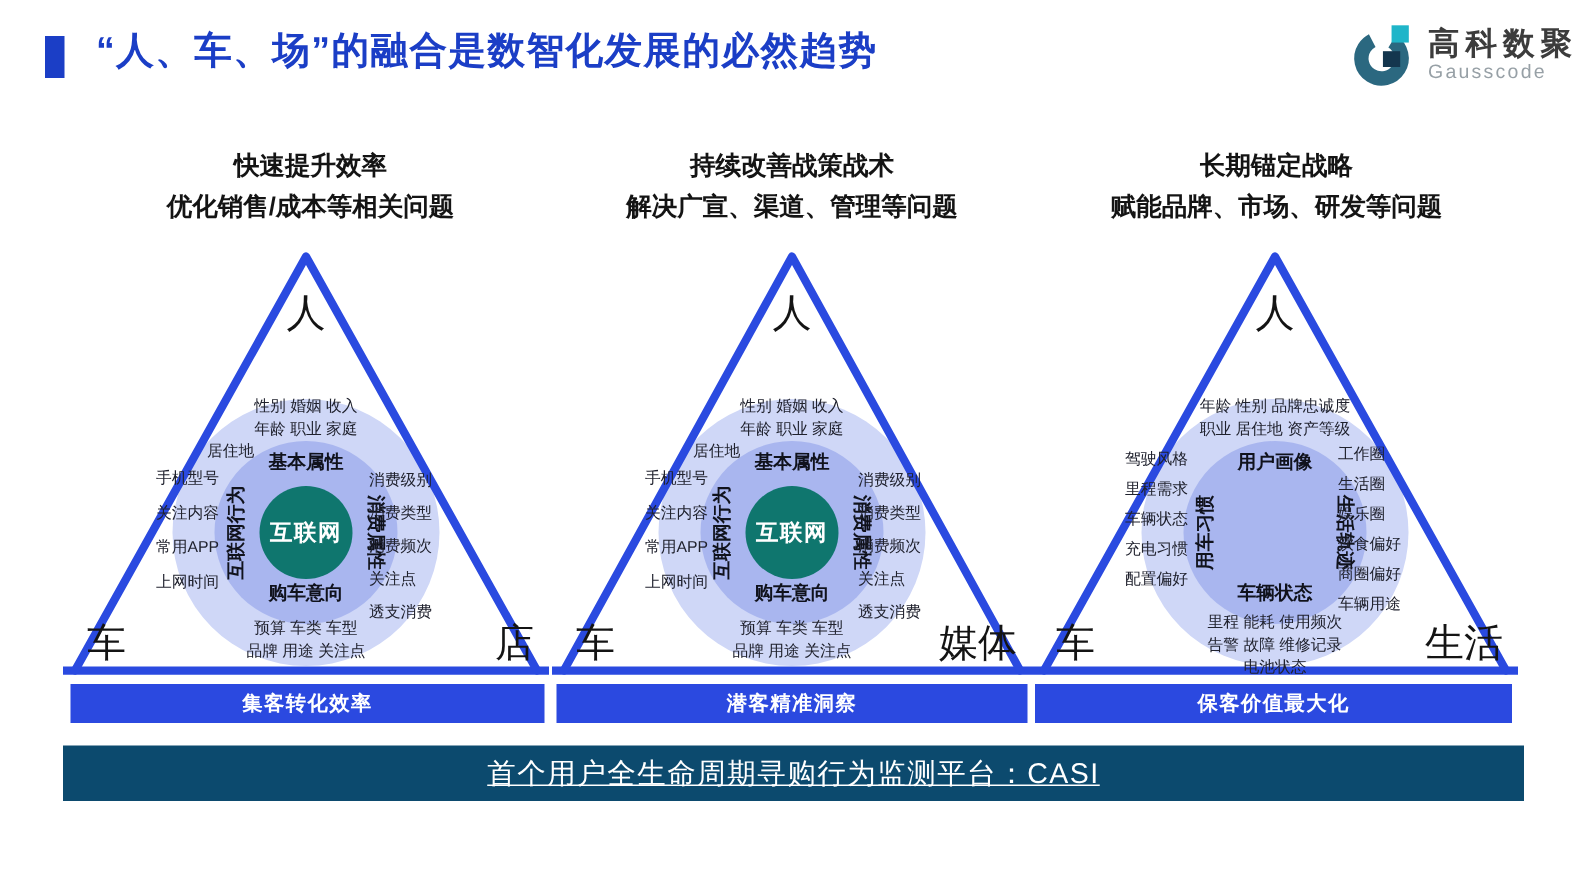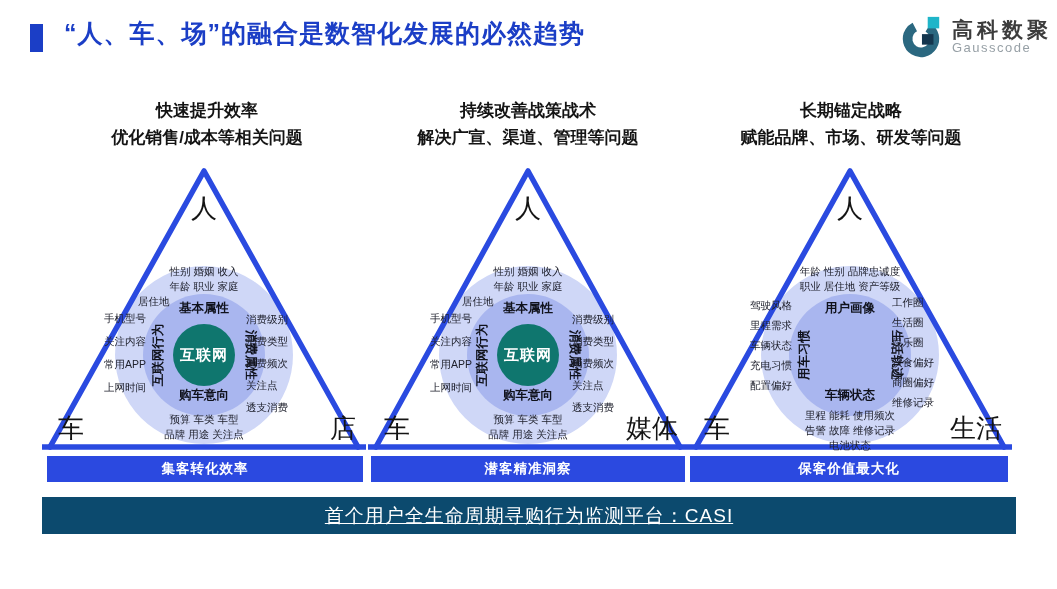--- a/index.html
+++ b/index.html
@@ -198,21 +198,21 @@
     <div>车辆状态</div>
     <div>充电习惯</div>
     <div>配置偏好</div>
   </div>
   <div class="or">
     <div>工作圈</div>
     <div>生活圈</div>
     <div>娱乐圈</div>
     <div>饮食偏好</div>
     <div>商圈偏好</div>
-    <div>维修记录</div>
+    <div>车辆用途</div>
   </div>
   <div class="ob">
     <div>里程  能耗  使用频次</div>
     <div>告警  故障  维修记录</div>
     <div>电池状态</div>
   </div>
 </div>
 
 <div class="banner b0">
   <span>集客转化效率</span>

